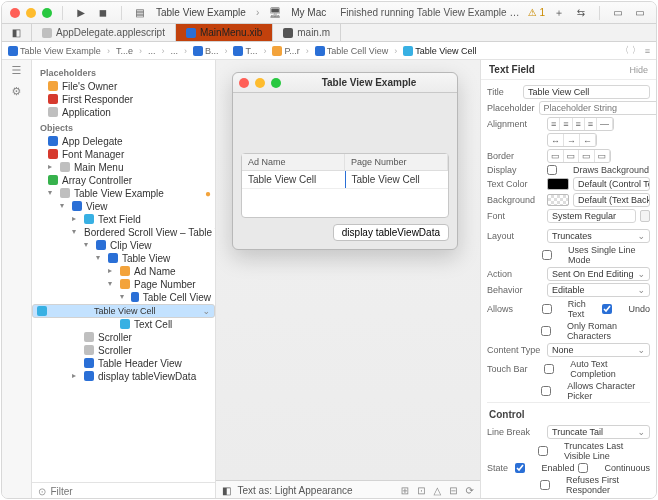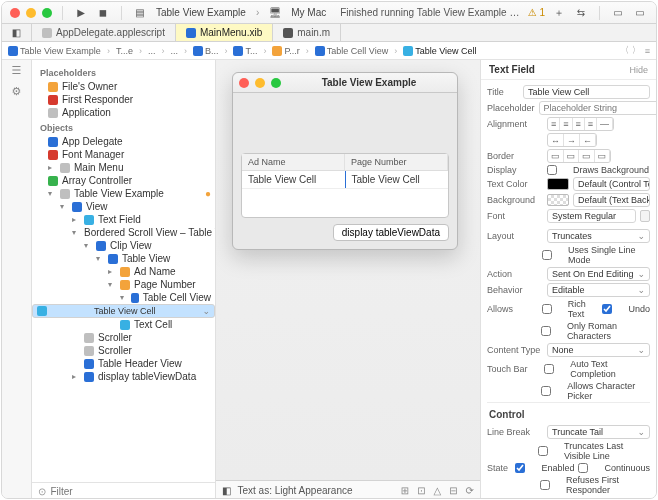--- a/index.html
+++ b/index.html
@@ -8,36 +8,36 @@
   .titlebar { height: 22px; display: flex; align-items: center; padding: 0 8px; background: linear-gradient(#fbfbfb,#f3f3f3); border-bottom: 1px solid #d3d3d3; gap:6px;}
   .tl-dot { width:10px;height:10px;border-radius:50%;}
   .tl-red{background:#ff5f57}.tl-yellow{background:#febc2e}.tl-green{background:#28c840}
   .tl-sep{width:1px;height:14px;background:#d9d9d9;margin:0 4px}
   .tl-icon{color:#555;min-width:16px;text-align:center}
   .tl-text{font-size:10px;color:#444;padding:0 2px;white-space:nowrap}
   .tl-status{flex:1;font-size:10px;color:#555;text-align:left;padding-left:6px;white-space:nowrap;overflow:hidden;text-overflow:ellipsis}
   .warn-badge{font-size:10px;color:#c98a00}
   .tabstrip{height:18px;display:flex;border-bottom:1px solid #d3d3d3;background:#f2f2f2}
   .filetab{padding:2px 10px;font-size:10px;color:#555;border-right:1px solid #d3d3d3;display:flex;align-items:center;gap:4px}
-  .filetab.active{background:#fef9c3;color:#222}
+  .filetab.active{background:#c2410c;color:#222}
   .breadcrumb{height:18px;display:flex;align-items:center;gap:4px;padding:0 6px;background:#fff;border-bottom:1px solid #e3e3e3;font-size:9px;color:#666;overflow:hidden}
   .crumb{display:flex;align-items:center;gap:2px;white-space:nowrap}
   .chev::after{content:"›";color:#b3b3b3;margin:0 2px}
   .ico-sq{width:10px;height:10px;border-radius:2px;display:inline-block}
   .ic-blue{background:#2a6fd6}.ic-orange{background:#f3a33b}
   .ic-grey{background:#bfbfbf}.ic-cyan{background:#38b0e3}
   .body{display:flex;height:440px;}
   
   .nav{width:30px;border-right:1px solid #e0e0e0;background:#f7f7f7;display:flex;flex-direction:column;align-items:center;padding-top:4px;gap:8px}
   .nav .i{color:#888;font-size:11px}
   
   .outline{width:184px;border-right:1px solid #e0e0e0;display:flex;flex-direction:column}
   .ol-body{flex:1;overflow:hidden;padding:4px 0;font-size:10px;color:#333}
   .ol-group{color:#777;font-weight:600;padding:4px 8px 2px;font-size:9px;text-transform:none}
-  .ol-row{display:flex;align-items:center;gap:4px;padding:1px 4px 1px 8px;white-space:nowrap}
+  .ol-row{display:flex;align-items:flex-start;gap:4px;padding:1px 4px 1px 8px;white-space:nowrap}
   .ol-row.sel{background:#c3e2ff}
   .tri{display:inline-block;width:8px;color:#888;font-size:8px}
   .indent-1{padding-left:16px}.indent-2{padding-left:28px}.indent-3{padding-left:40px}
   .indent-4{padding-left:52px}.indent-5{padding-left:64px}.indent-6{padding-left:76px}
   .indent-7{padding-left:88px}.indent-8{padding-left:100px}
   .ol-filter{border-top:1px solid #e3e3e3;padding:3px 6px;display:flex;align-items:center;gap:4px;color:#999}
   .ol-filter input{border:none;outline:none;font-size:10px;flex:1;background:transparent}
   
   .canvas{flex:1;background:#f0f0f0;display:flex;flex-direction:column;overflow:hidden}
   .canvas-area{flex:1;position:relative;background:linear-gradient(#f1f1f1,#ececec)}

